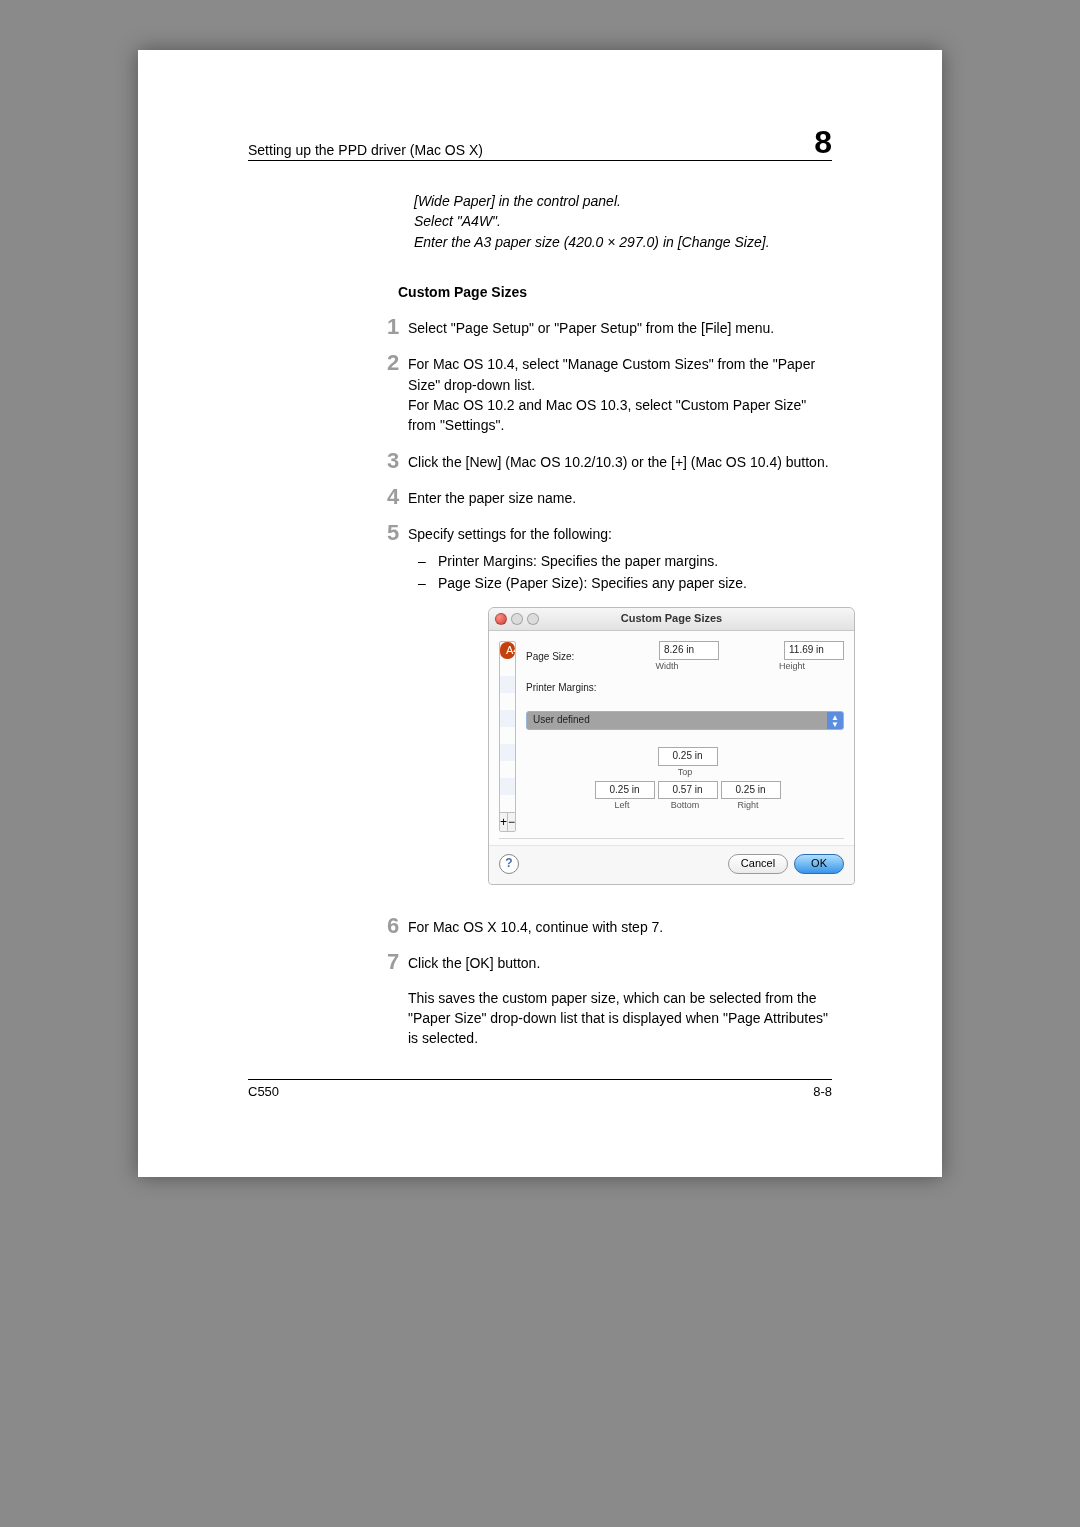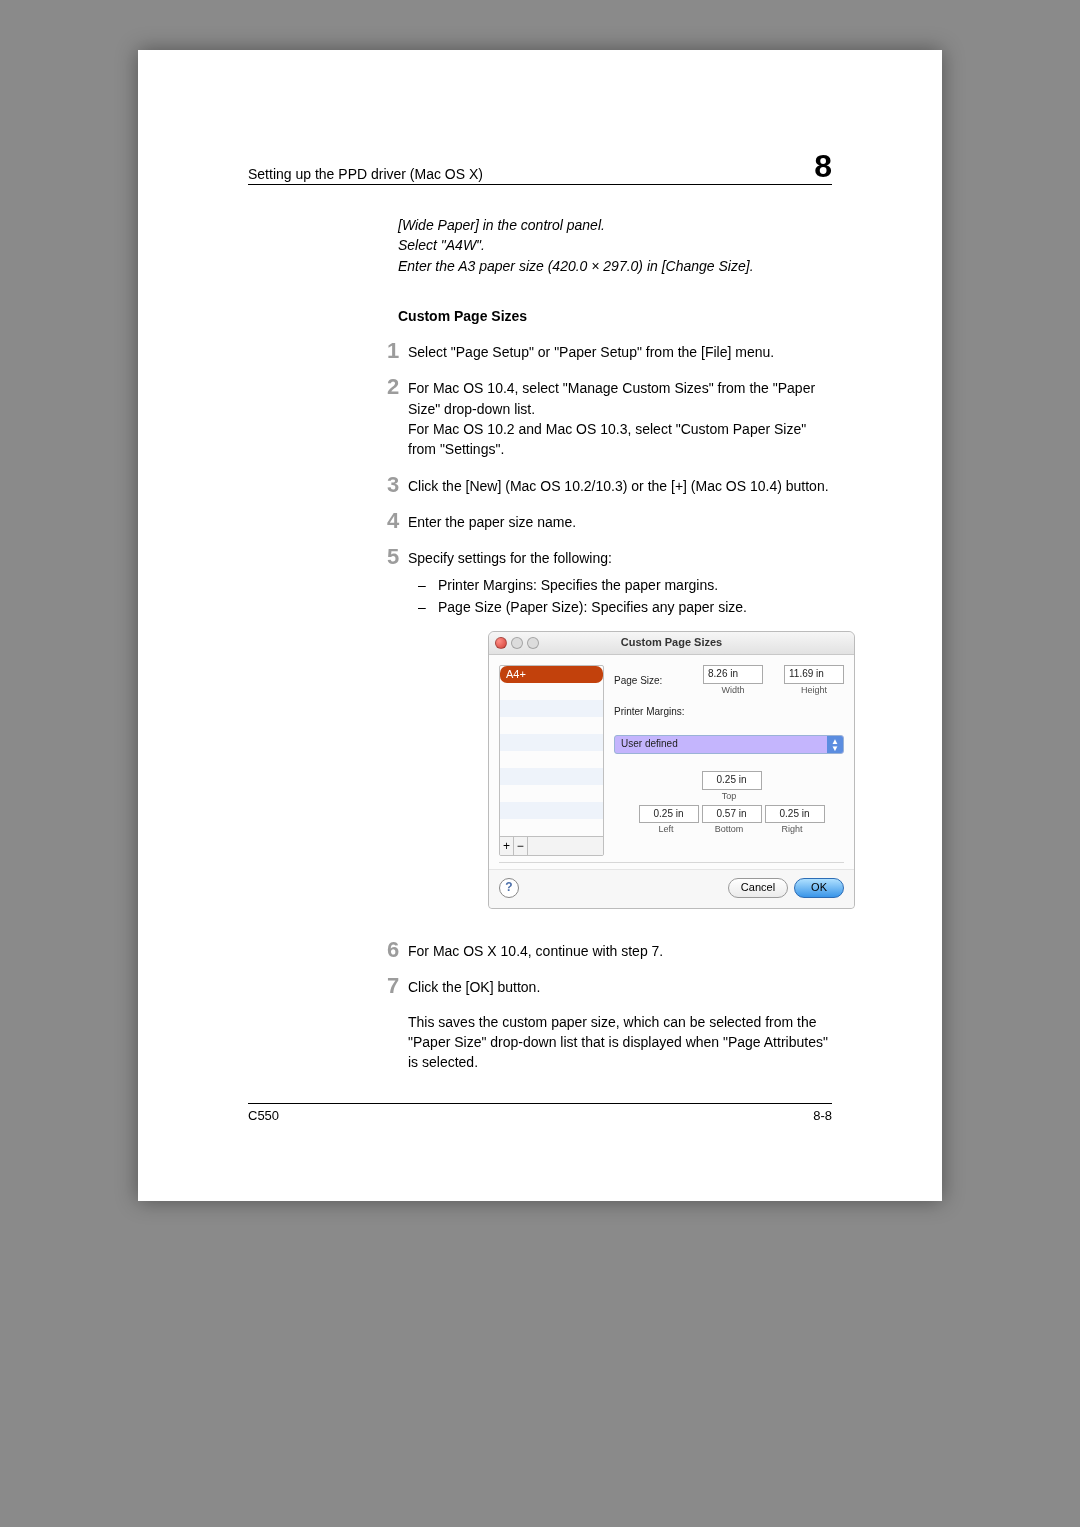--- a/index.html
+++ b/index.html
@@ -6,21 +6,21 @@
     margin: 0;
     padding: 0;
     background: #8a8a8a;
     font-family: "Helvetica Neue", Helvetica, Arial, sans-serif;
   }
   .sheet {
     width: 804px;
     margin: 50px auto 80px;
     background: #fff;
     box-shadow: 0 0 20px rgba(0,0,0,.4);
-    padding: 100px 0 60px;
+    padding: 76px 0 60px;
     position: relative;
   }
   .page-header {
     display: flex;
     align-items: flex-end;
     justify-content: space-between;
     margin: 0 110px 0 110px;
     border-bottom: 1px solid #000;
     padding-bottom: 2px;
   }
@@ -34,21 +34,21 @@
     line-height: 1;
   }
   .content {
     margin: 30px 110px 0 200px;
     font-size: 14px;
     line-height: 1.45;
     color: #000;
   }
   .note-block {
     font-style: italic;
-    margin: 10px 0 30px 60px;
+    margin: 10px 0 30px 76px;
   }
   .section-title {
     font-weight: 700;
     margin: 0 0 14px 60px;
   }
   .step {
     display: flex;
     align-items: flex-start;
     margin: 0 0 14px 40px;
   }
@@ -187,34 +187,35 @@
     align-items: center;
     gap: 21px;
   }
   .lbl { width: 68px; }
   .mini-field {
     width: 50px;
     border: 1px solid #aaa;
     background: #fff;
     font-size: 10px;
     padding: 1px 4px;
+    margin-left: 44px;
   }
   .tiny {
     font-size: 9px;
     color: #555;
     text-align: center;
   }
   .mar-label {
     margin: 8px 0 16px;
   }
   .dropdown {
     display: flex;
     align-items: center;
     border: 1px solid #9ab3d6;
-    background: #c4b5fd;
+    background: #a3a3a3;
     border-radius: 3px;
     font-size: 10px;
     height: 17px;
     overflow: hidden;
   }
   .dropdown span {
     flex: 1;
     padding: 0 6px;
   }
   .dd-arrows {

